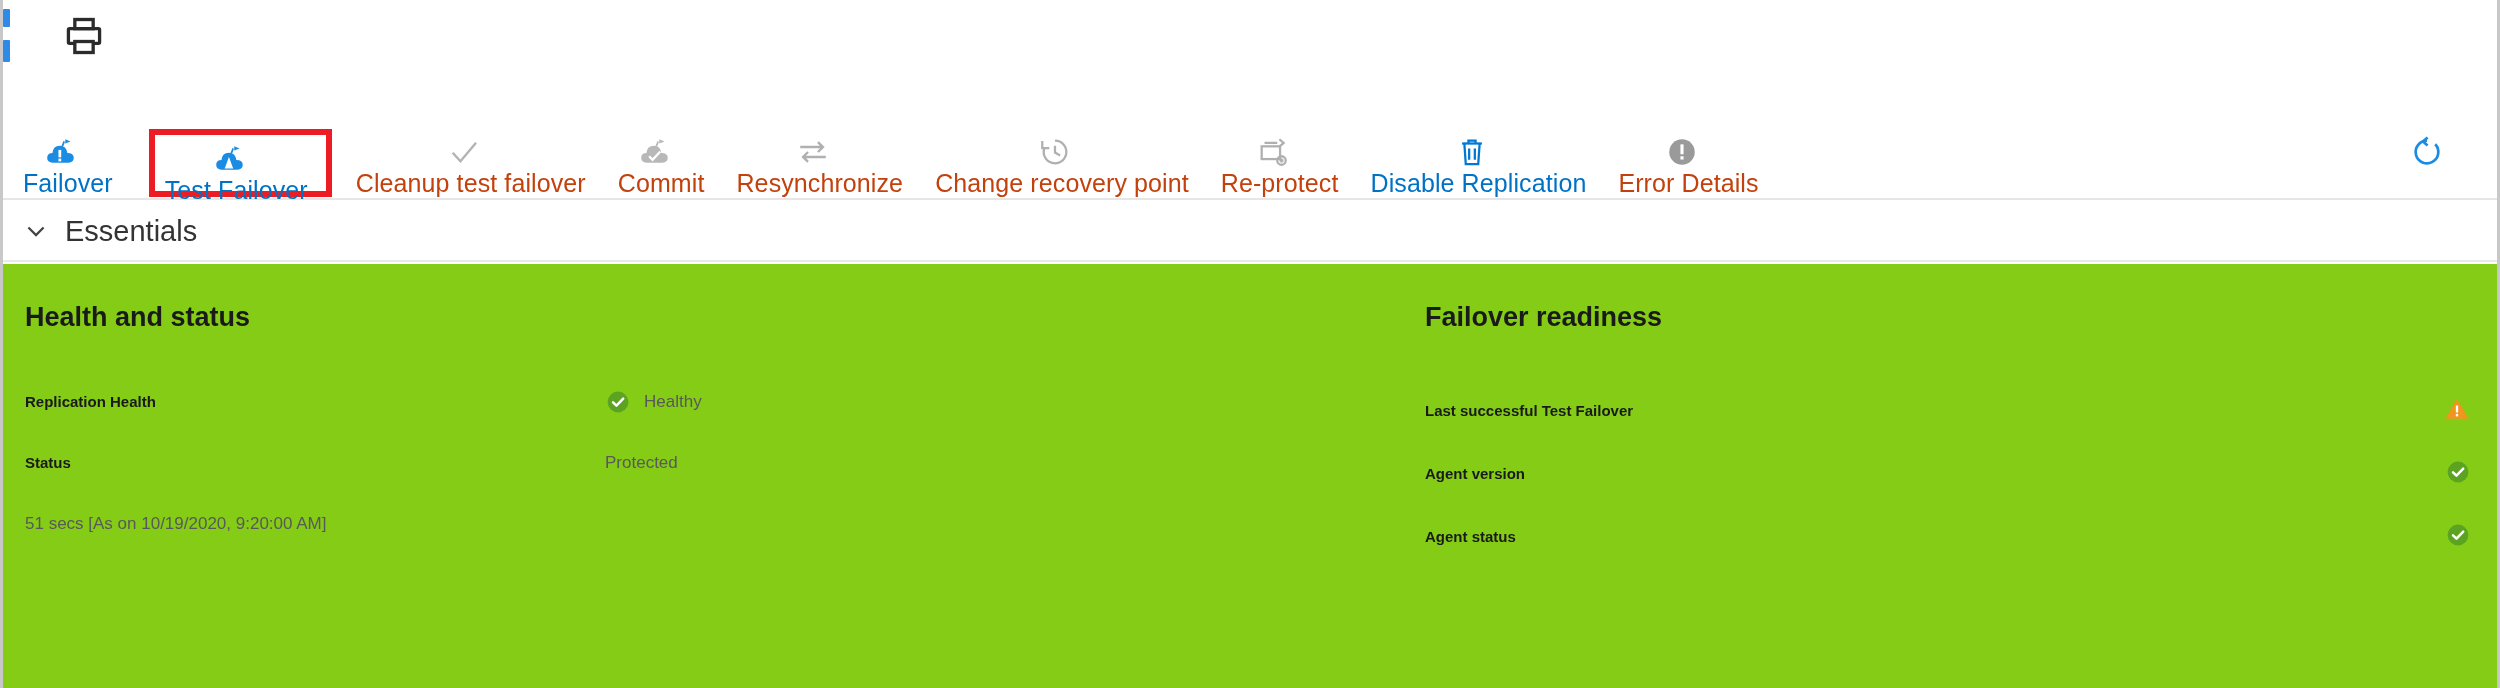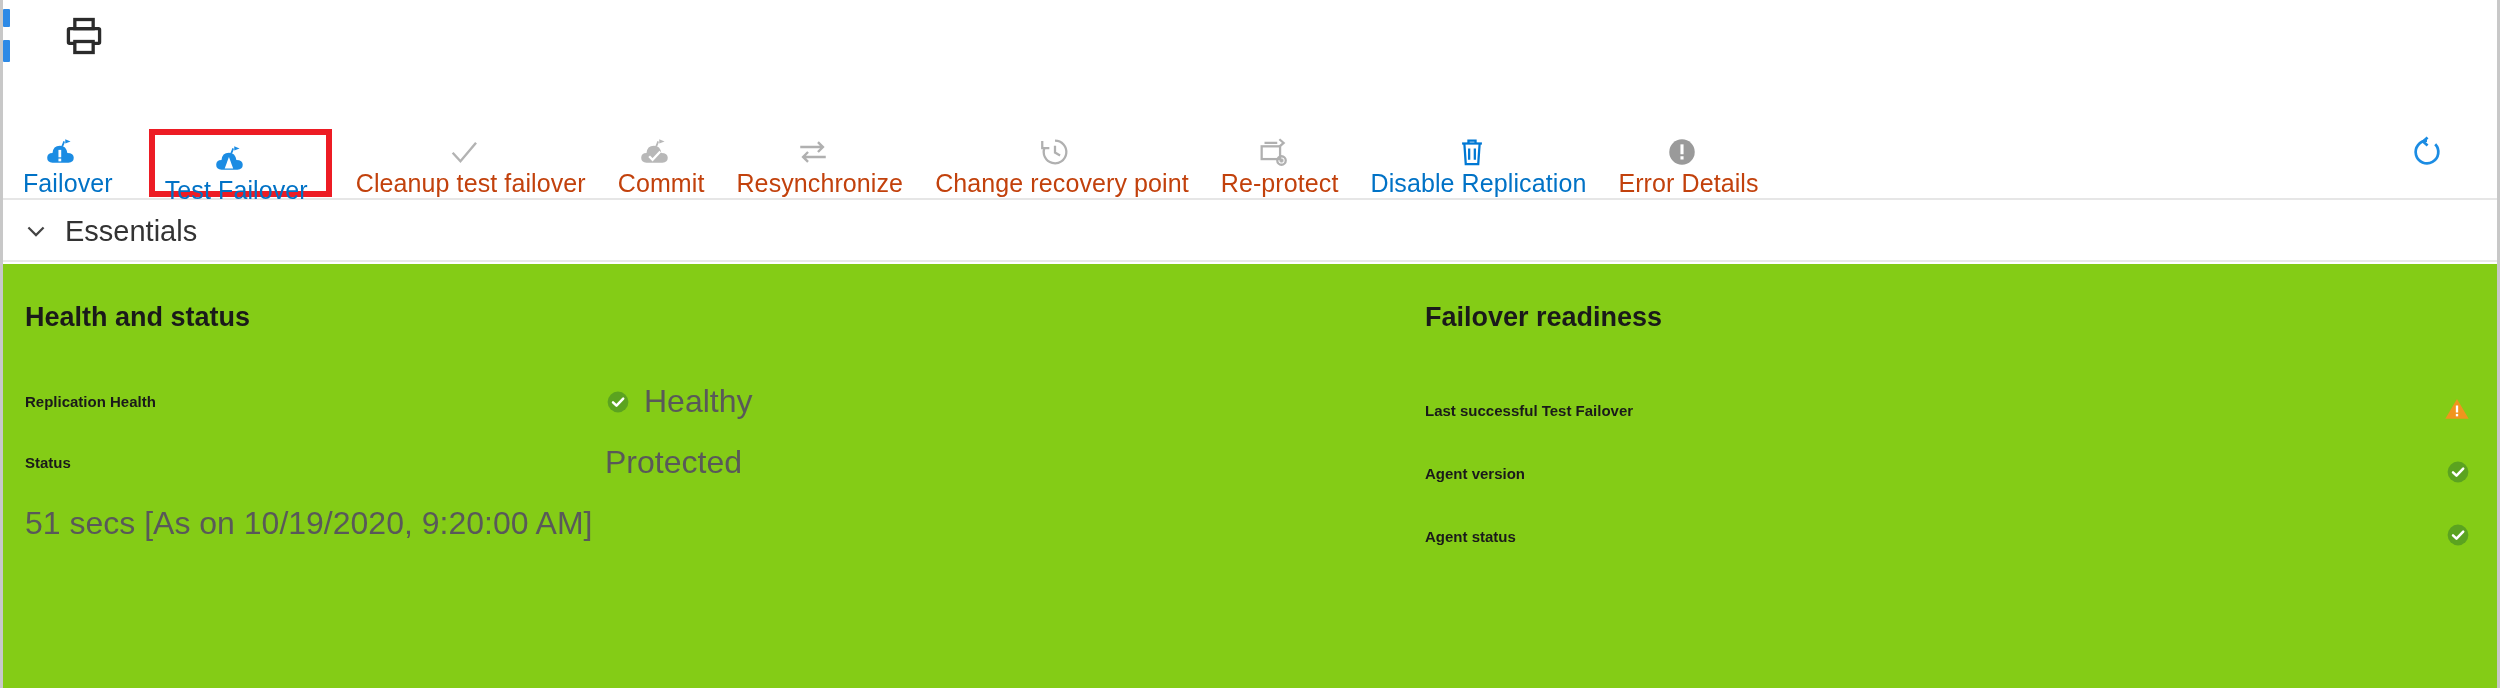--- a/index.html
+++ b/index.html
@@ -107,21 +107,21 @@
   .kv-list { margin-top: 38px; }
   .kv {
     display: flex; align-items: center;
     height: 61px;
   }
   .kv .k {
     font-size: 15px; font-weight: bold; color: #1a1a1a;
     width: 580px; flex: 0 0 580px;
   }
   .kv .v {
-    font-size: 32px; color: #595959;
+    font-size: 17px; color: #595959;
     display: flex; align-items: center;
   }
   .kv .v .sico { margin-right: 13px; display: flex; align-items: center; }
 
   .kv-list.right-list { margin-top: 46px; }
   .kv-list.right-list .kv { justify-content: space-between; height: 63px; }
   .kv-list.right-list .k { width: auto; flex: 0 0 auto; }
   .kv-list.right-list .statuscell { padding-right: 14px; display:flex; align-items:center;}
 </style>
 </head>

